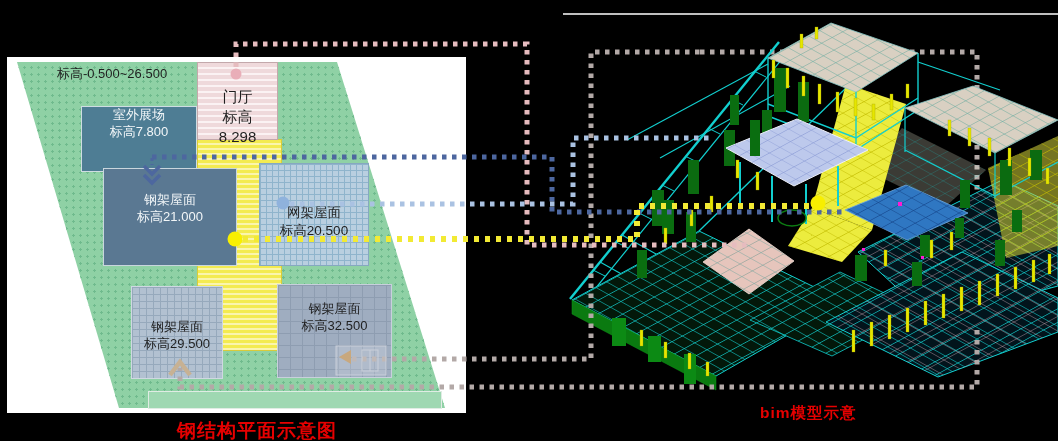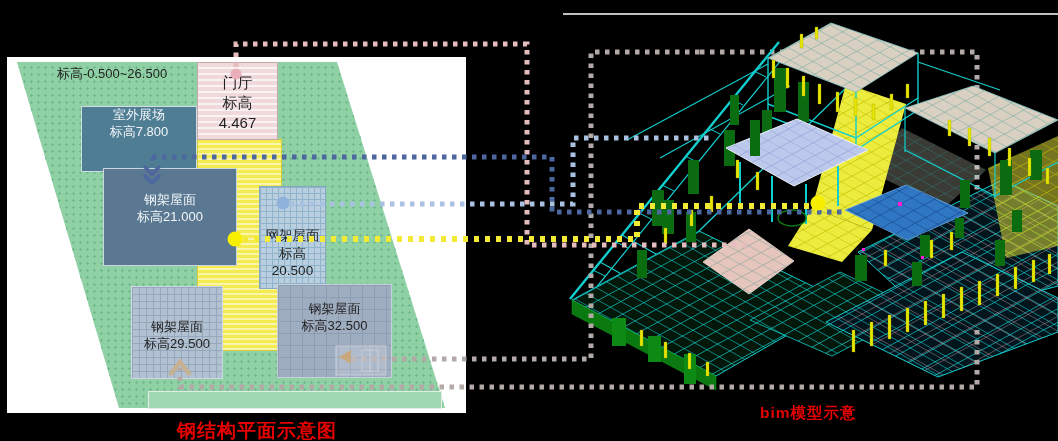--- a/index.html
+++ b/index.html
@@ -11,31 +11,31 @@
   #plan-green{left:0;top:0;width:459px;height:356px;
       background-color:#8fd1a5;
       background-image:radial-gradient(#6fba8d 1px, rgba(0,0,0,0) 1.4px);
       background-size:7px 7px;
       clip-path:polygon(10px 5px,330px 5px,438px 351px,112px 351px);}
   .pbox{position:absolute;box-sizing:border-box;text-align:center;
         color:#1f1f1f;font-size:13px;line-height:1.3;}
   #slope-label{left:25px;top:9px;width:160px;background:transparent;}
   #entrance-box{left:190px;top:5px;width:81px;height:78px;
       background:repeating-linear-gradient(180deg,#efd9db 0 4px,#fbf2f3 4px 6px);
-      border:1px solid #c3a8ab;font-size:15px;line-height:1.32;padding-top:10px;}
+      border:1px solid #c3a8ab;font-size:15px;line-height:1.32;padding-top:24px;}
   #skylight-area{left:190px;top:82px;width:85px;height:212px;
       background:repeating-linear-gradient(180deg,#f3eb50 0 3.5px,#faf5ad 3.5px 5px);
       border:1px solid #d8cb3a;}
   #skylight-label{left:192px;top:122px;width:68px;font-size:16px;line-height:1.2;
       text-align:center;color:#222;}
   #outdoor-box{left:74px;top:49px;width:116px;height:66px;background:#4e7d94;
       border:1px solid #cfdde2;color:#f2f6f8;}
   #steel21-box{left:96px;top:111px;width:134px;height:98px;background:#5a7892;
       border:1px solid #c9d6dd;color:#f2f6f8;padding-top:23px;}
-  #spaceframe-box{left:252px;top:129px;width:67px;height:103px;
+  #spaceframe-box{left:252px;top:106px;width:110px;height:103px;
       background-color:#b9cfe0;
       background-image:repeating-linear-gradient(90deg,#8fb4cc 0 1px,rgba(0,0,0,0) 1px 6px),
                        repeating-linear-gradient(180deg,#8fb4cc 0 1px,rgba(0,0,0,0) 1px 6px);
       border:1px solid #86a8c0;padding-top:40px;font-size:13.5px;}
   #steel29-box{left:124px;top:229px;width:92px;height:93px;
       background-color:#b2c1d1;
       background-image:repeating-linear-gradient(90deg,#96a9bc 0 1px,rgba(0,0,0,0) 1px 7px),
                        repeating-linear-gradient(180deg,#96a9bc 0 1px,rgba(0,0,0,0) 1px 7px);
       border:1px solid #cfd8e2;padding-top:32px;}
   #steel32-box{left:270px;top:227px;width:115px;height:94px;
@@ -275,21 +275,21 @@
   </div>
 
   <div class="pbox abs" id="steel21-box">
     <div>钢架屋面</div>
     <div>标高21.000</div>
   </div>
 
   <div class="pbox abs" id="entrance-box">
     <div>门厅</div>
     <div>标高</div>
-    <div>4.467</div>
+    <div>8.298</div>
   </div>
 
   <div class="pbox abs" id="spaceframe-box">
     <div>网架屋面</div>
     <div>标高20.500</div>
   </div>
 
 
   <div class="pbox abs" id="steel29-box">
     <div>钢架屋面</div>

